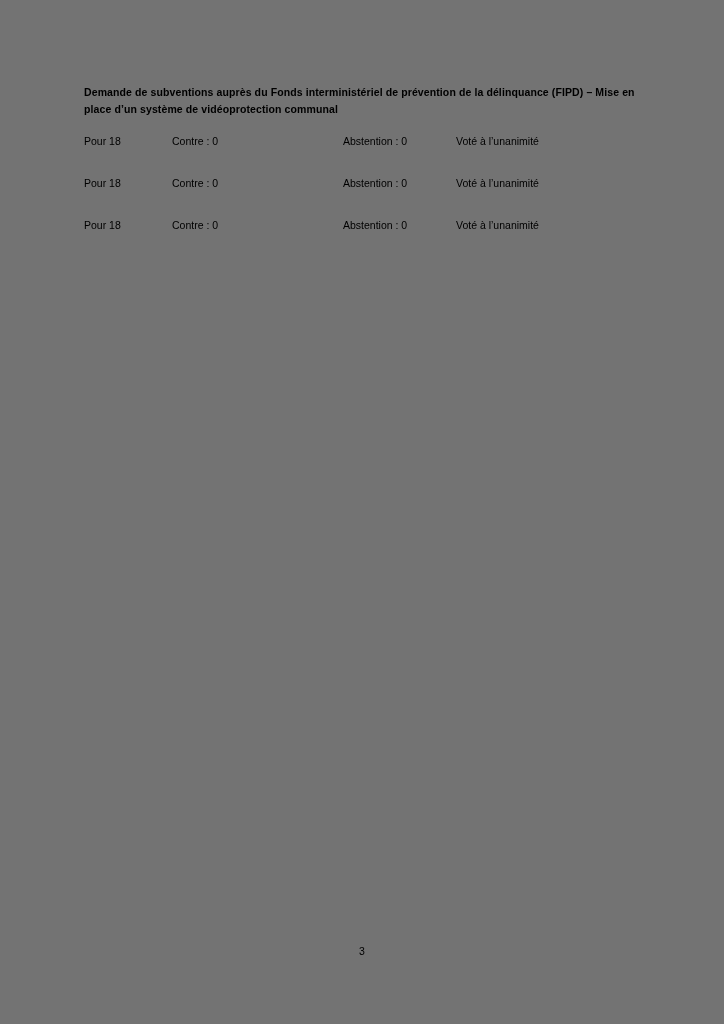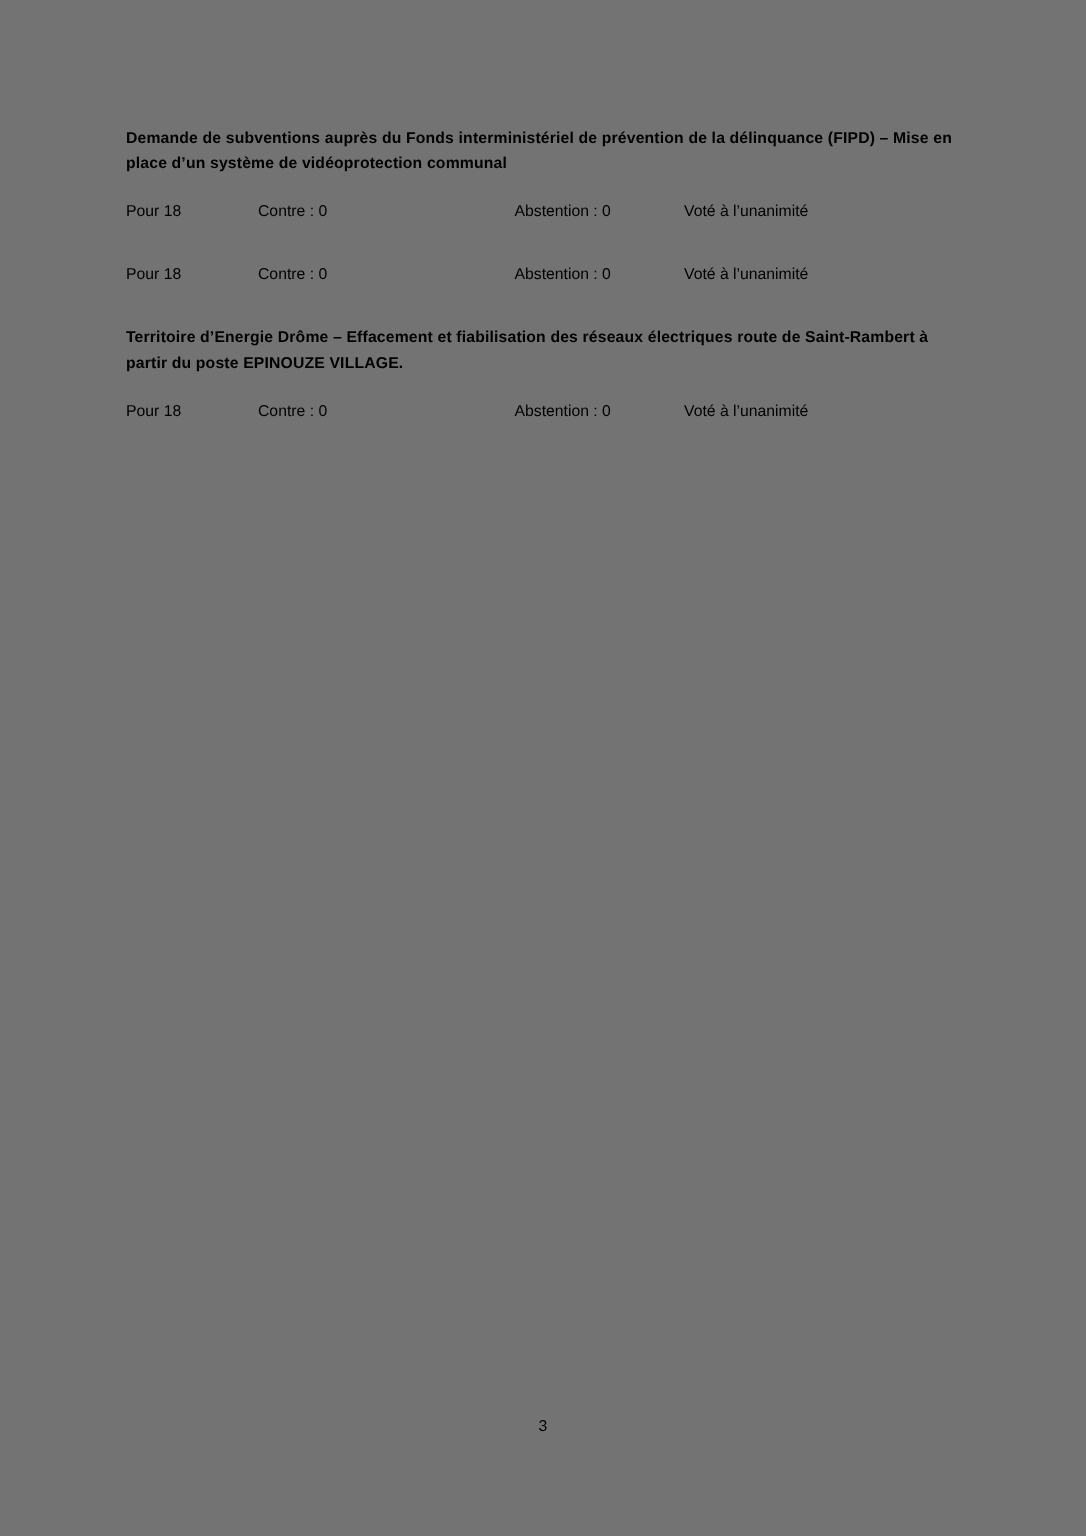--- a/index.html
+++ b/index.html
@@ -95,21 +95,20 @@
     <div class="section">
       <div class="votes">
         <span class="vote-cell vote-pour">Pour 18</span>
         <span class="vote-cell vote-contre">Contre : 0</span>
         <span class="vote-cell vote-abst">Abstention : 0</span>
         <span class="vote-cell vote-unan">Voté à l’unanimité</span>
       </div>
     </div>
 
     <div class="section">
-      <p class="heading nojustify">Territoire d’Energie Drôme – Effacement et fiabilisation des réseaux électriques route de Saint-Rambert à partir du poste EPINOUZE VILLAGE.</p>
       <div class="votes">
         <span class="vote-cell vote-pour">Pour 18</span>
         <span class="vote-cell vote-contre">Contre : 0</span>
         <span class="vote-cell vote-abst">Abstention : 0</span>
         <span class="vote-cell vote-unan">Voté à l’unanimité</span>
       </div>
     </div>
 
   </div>
 

